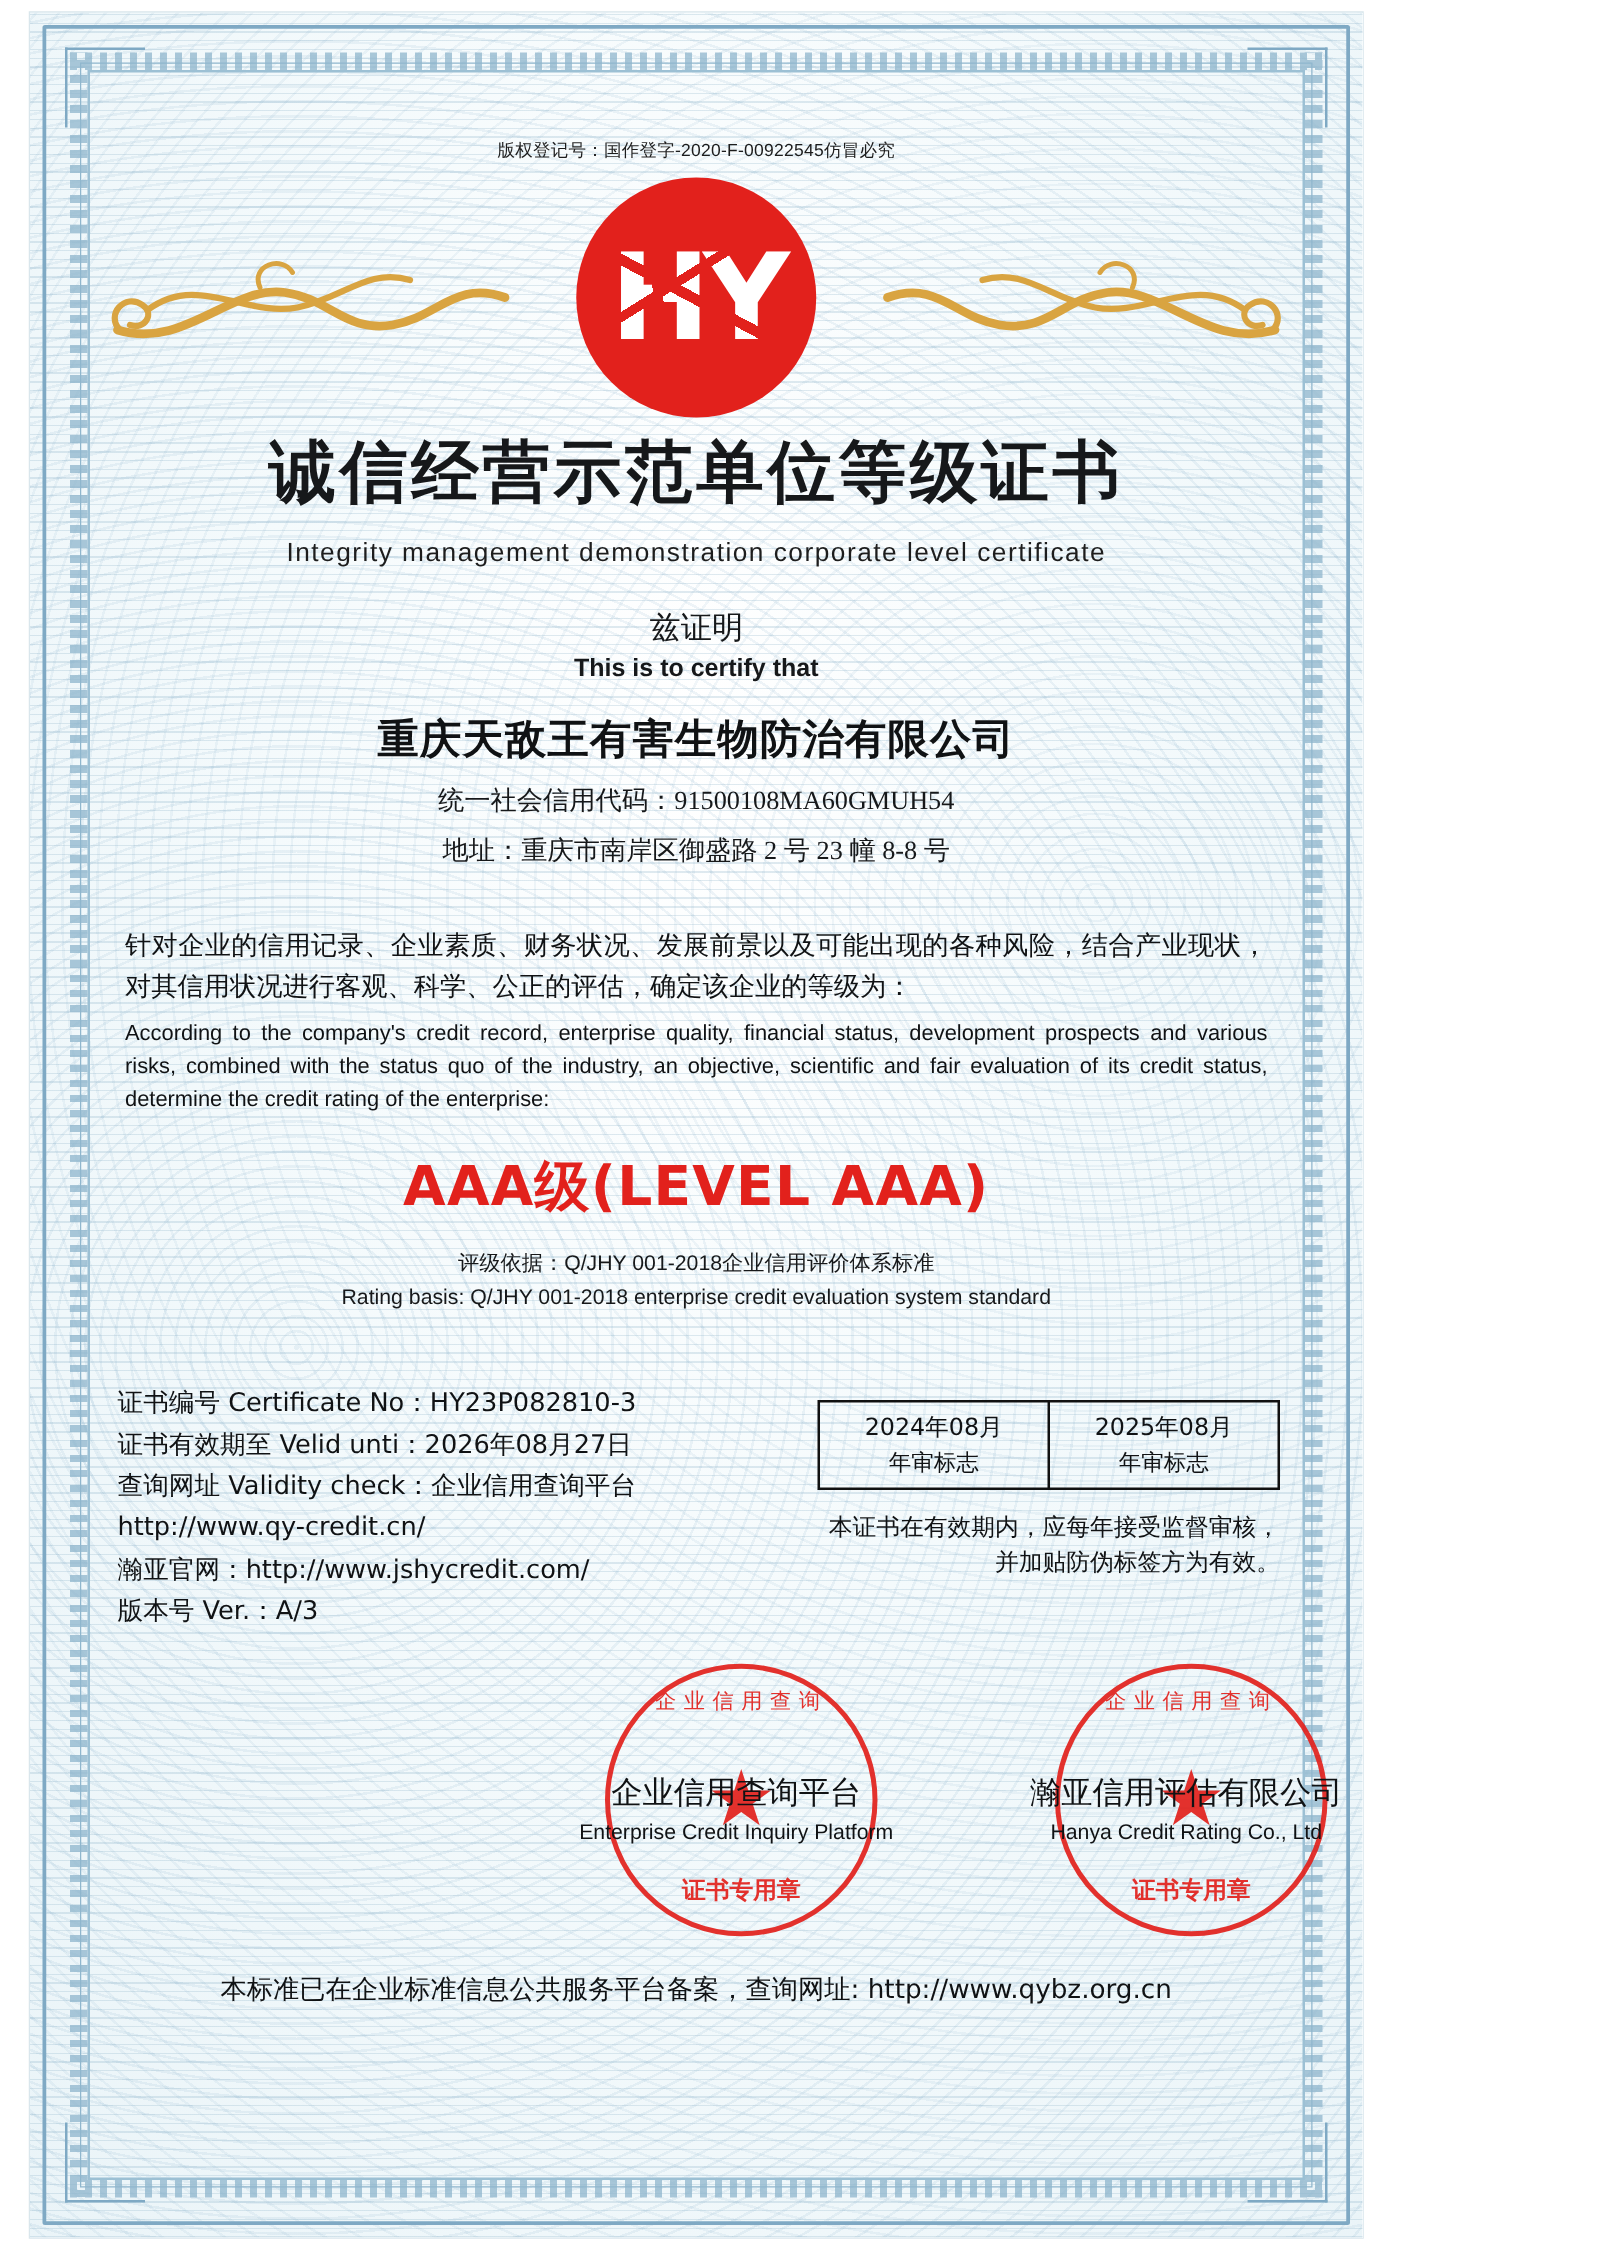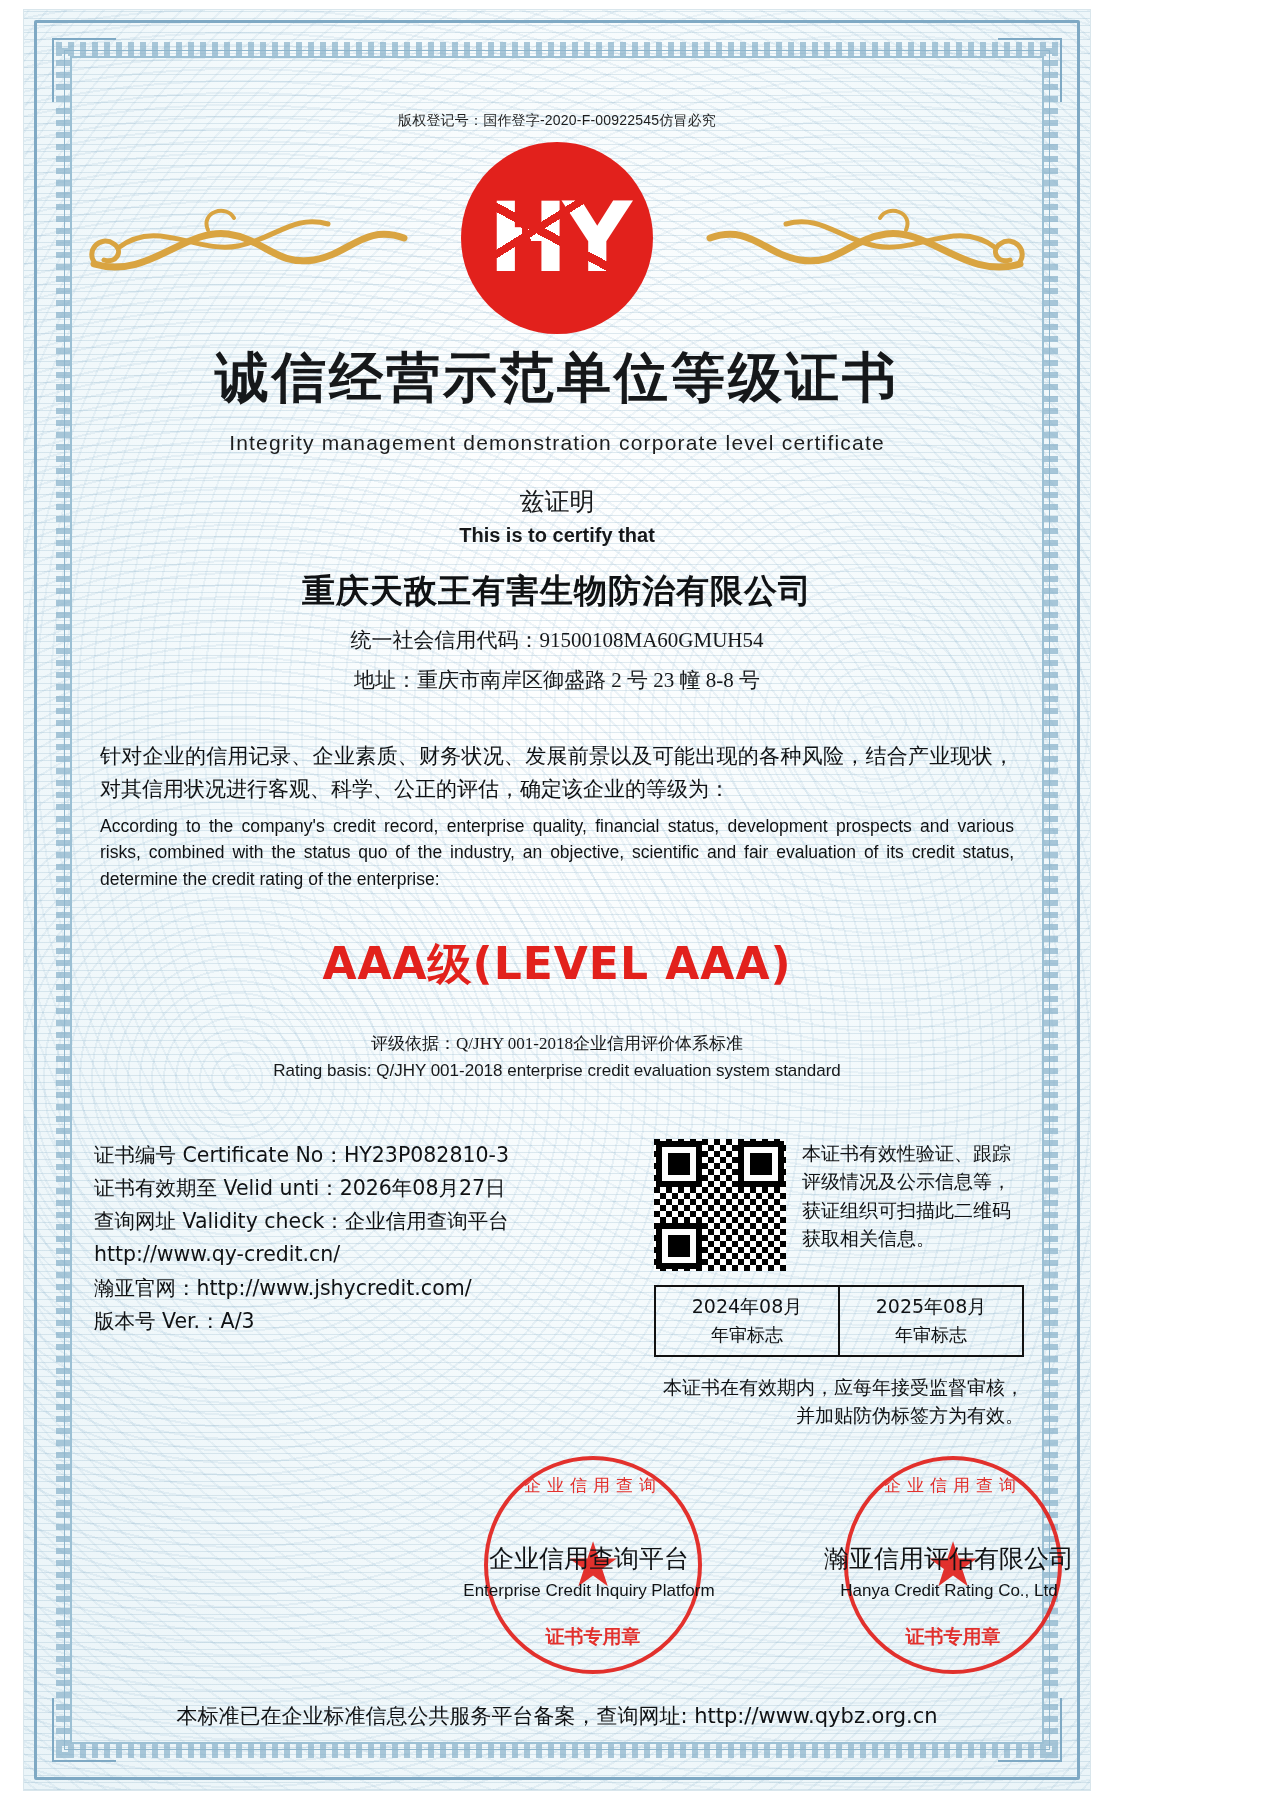--- a/index.html
+++ b/index.html
@@ -208,30 +208,30 @@
     line-height: 1.5;
     color: #101214;
     margin-top: 8px;
     text-align: justify;
   }
   .level {
     text-align: center;
     font-size: 44px;
     font-weight: bold;
     color: #e2211c;
-    margin-top: 43px;
+    margin-top: 28px;
     letter-spacing: 1px;
     font-family: "DejaVu Sans", sans-serif;
   }
   .basis-cn {
     text-align: center;
     font-size: 17px;
     color: #16181a;
-    margin-top: 38px;
-    font-family: Liberation Serif, serif;
+    margin-top: 20px;
+    font-family: Liberation Sans, sans-serif;
   }
   .basis-en {
     text-align: center;
     font-size: 17px;
     color: #16181a;
     margin-top: 6px;
   }
 
   
   .detail-row {
@@ -450,28 +450,20 @@
         <div class="detail-left">
           <div class="dl-line">证书编号 Certificate No：HY23P082810-3</div>
           <div class="dl-line">证书有效期至 Velid unti：2026年08月27日</div>
           <div class="dl-line">查询网址 Validity check：企业信用查询平台</div>
           <div class="dl-line en">http://www.qy-credit.cn/</div>
           <div class="dl-line">瀚亚官网：http://www.jshycredit.com/</div>
           <div class="dl-line">版本号 Ver.：A/3</div>
         </div>
 
         <div class="detail-right">
-          <div class="qr-row">
-            <div class="qr">
-              <span class="finder f-tl"></span>
-              <span class="finder f-tr"></span>
-              <span class="finder f-bl"></span>
-            </div>
-            <div class="qr-note">本证书有效性验证、跟踪评级情况及公示信息等，获证组织可扫描此二维码获取相关信息。</div>
-          </div>
 
           <div class="stamp-boxes">
             <div class="stamp-box">
               <div class="y">2024年08月</div>
               <div class="t">年审标志</div>
             </div>
             <div class="stamp-box">
               <div class="y">2025年08月</div>
               <div class="t">年审标志</div>
             </div>

